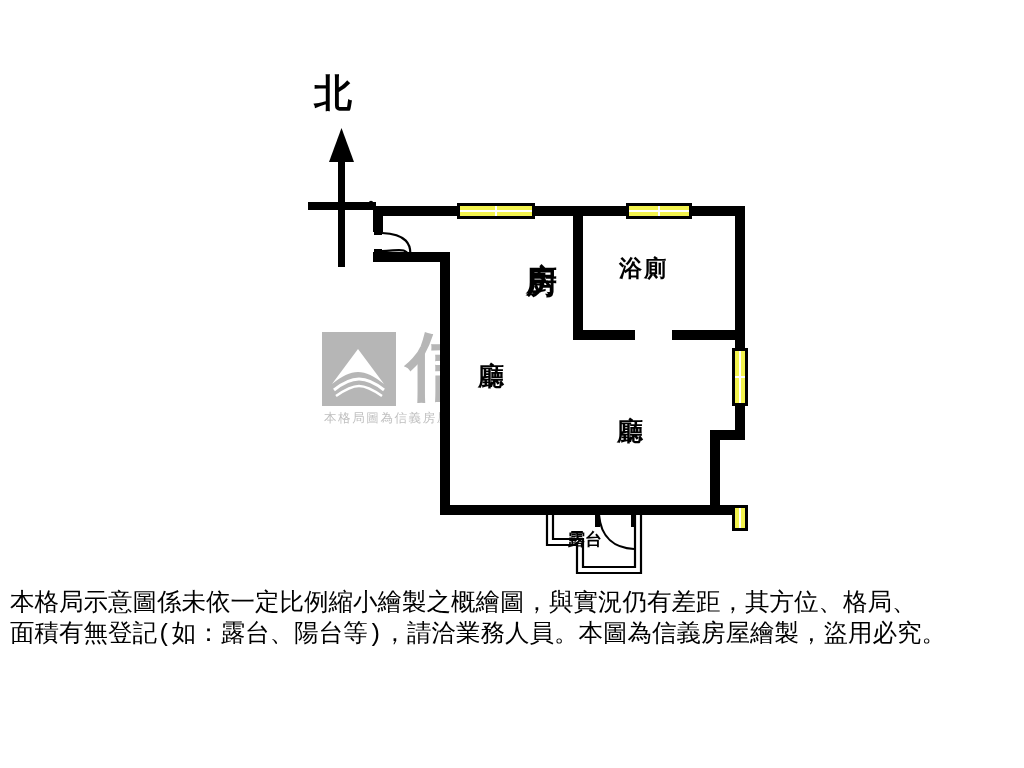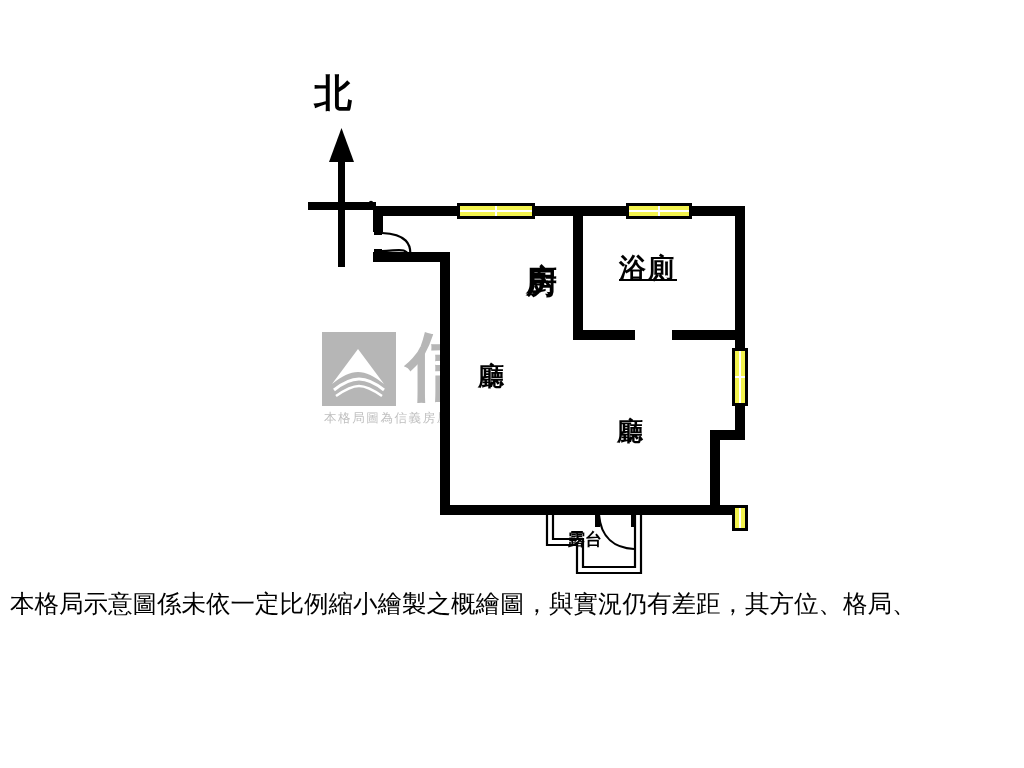--- a/index.html
+++ b/index.html
@@ -119,24 +119,23 @@
   #label-kitchen {
     left: 523px;
     top: 238px;
     font-size: 31px;
     line-height: 38px;
     letter-spacing: 1px;
   }
   #label-bathroom {
     left: 619px;
     top: 253px;
-    font-size: 27px;
+    font-size: 23px;
     line-height: 30px;
     letter-spacing: 2px;
-    text-decoration: underline;
   }
   #label-living-1 {
     left: 478px;
     top: 362px;
     font-size: 26px;
     line-height: 28px;
   }
   #label-living-2 {
     left: 617px;
     top: 417px;
@@ -162,20 +161,21 @@
     font-family: "DejaVu Serif", "Liberation Serif", serif;
     font-size: 24.5px;
     line-height: 31px;
     color: #000;
     letter-spacing: 0px;
     text-align: left;
   }
   #disclaimer p {
     margin: 0;
     white-space: nowrap;
+    font-family: Liberation Mono, monospace;
   }
 </style>
 </head>
 <body>
 
 <div id="floorplan-stage">
 
   <div id="watermark">
     <div class="wm-logo">
       <svg class="wm-logo-glyph" viewBox="0 0 74 74">
@@ -302,15 +302,16 @@
   <div class="room-label" id="label-bathroom">浴廁</div>
 
   <div class="room-label" id="label-living-1">廳</div>
 
   <div class="room-label" id="label-living-2">廳</div>
 
   <div class="room-label" id="label-terrace">露台</div>
 
   <div id="disclaimer">
     <p>本格局示意圖係未依一定比例縮小繪製之概繪圖，與實況仍有差距，其方位、格局、</p>
+    <p>面積有無登記(如：露台、陽台等)，請洽業務人員。本圖為信義房屋繪製，盜用必究。</p>
   </div>
 
 </div>
 
 </body></html>

